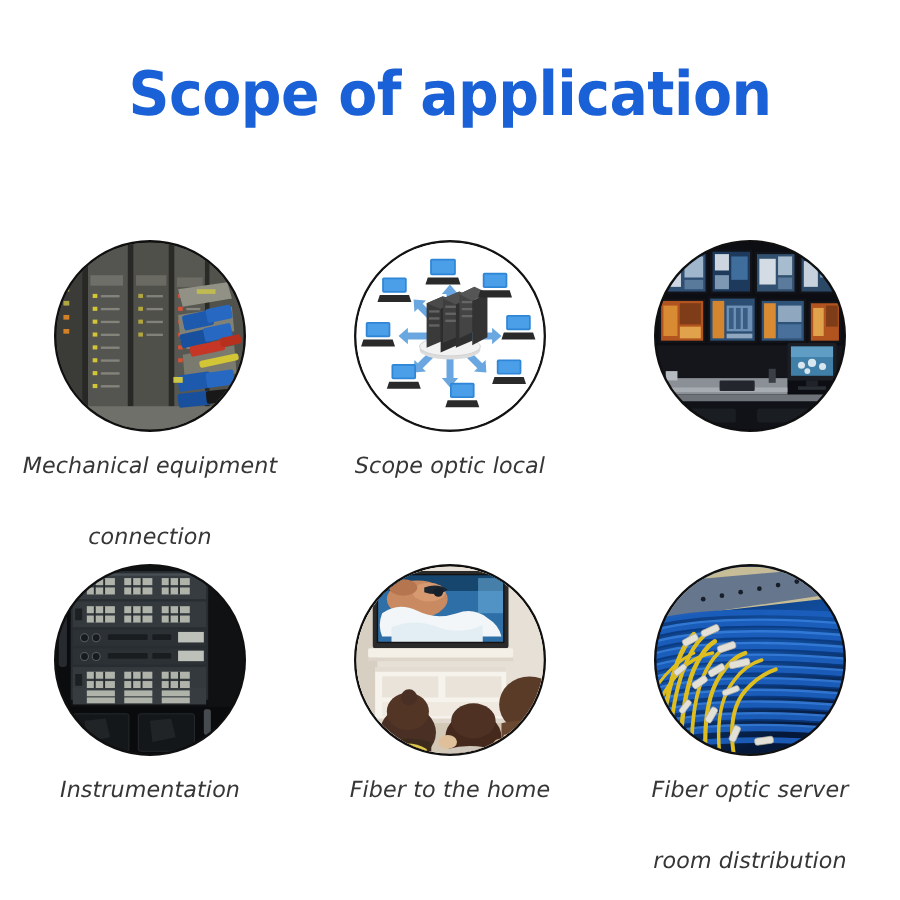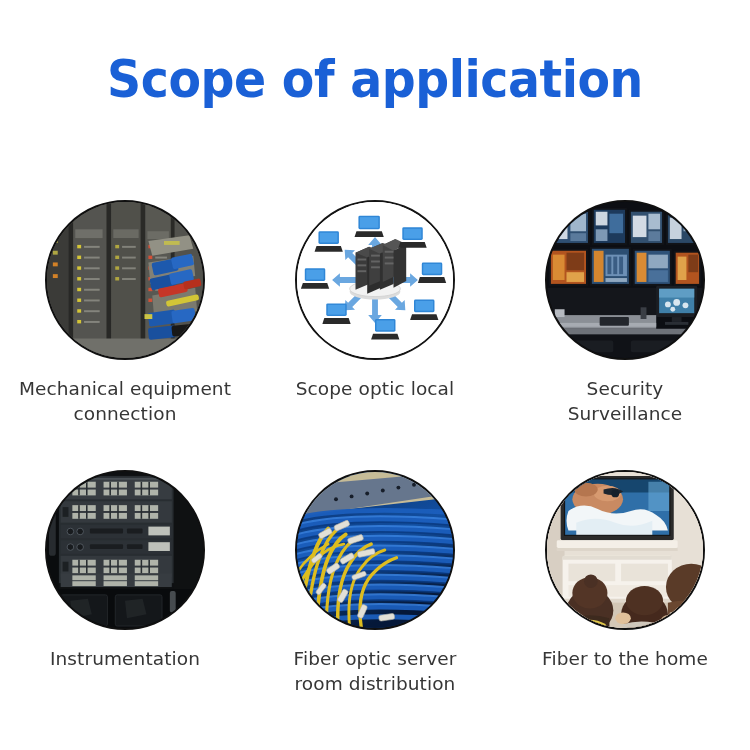--- a/index.html
+++ b/index.html
@@ -69,22 +69,23 @@
 
   .caption {
     margin-top: 16px;
     width: 232px;
     text-align: center;
     font-family: "DejaVu Sans", "Liberation Sans", sans-serif;
     font-size: 18.5px;
     line-height: 25px;
     color: #363636;
     letter-spacing: 0.1px;
+    font-style: italic;
   }
-  .caption .l2 { display: block; }
+  .caption .l2 { display: block; margin-top: 34px; }
 </style>
 </head>
 <body>
 
 <div class="page-title">Scope of application</div>
 
 <div class="grid">
 
   <div class="cell">
     <div class="thumb-wrap">
@@ -392,24 +393,20 @@
           <rect x="54" y="118" width="30" height="9" rx="1" fill="#23262c"></rect>
           <rect x="8" y="110" width="10" height="8" fill="#b6bac1"></rect>
           <rect x="96" y="108" width="6" height="12" fill="#3a3e45"></rect>
 
           <rect x="0" y="136" width="160" height="24" fill="#101217"></rect>
           <rect x="22" y="142" width="46" height="12" rx="2" fill="#1a1d22"></rect>
           <rect x="86" y="142" width="46" height="12" rx="2" fill="#1a1d22"></rect>
         </svg>
       </div>
     </div>
-    <div class="caption">
-      <span>Security</span>
-      <span class="l2">Surveillance</span>
-    </div>
   </div>
 
   <div class="cell">
     <div class="thumb-wrap">
       <div class="thumb" style="background:#15171a;">
         <svg viewBox="0 0 160 160" preserveAspectRatio="xMidYMid slice">
           <rect width="160" height="160" fill="#0f1113"></rect>
 
           <rect x="12" y="4" width="118" height="110" fill="#2b3034"></rect>
           <rect x="130" y="4" width="30" height="156" fill="#101214"></rect>
@@ -518,20 +515,88 @@
             <polygon points="24,132 42,130 46,146 26,150"></polygon>
             <polygon points="80,132 98,130 102,146 82,150"></polygon>
           </g>
           <rect x="126" y="122" width="6" height="22" rx="2" fill="#4a5054"></rect>
           <rect width="160" height="160" fill="#000" opacity="0.05"></rect>
         </svg>
       </div>
     </div>
     <div class="caption">
       <span>Instrumentation</span>
+      <span class="l2"></span>
+    </div>
+  </div>
+
+  <div class="cell">
+    <div class="thumb-wrap">
+      <div class="thumb" style="background:#e6dfd4;">
+        <svg viewBox="0 0 160 160" preserveAspectRatio="xMidYMid slice">
+          <rect width="160" height="160" fill="#e3dbd0"></rect>
+
+          <rect x="0" y="0" width="160" height="110" fill="#e7e0d6"></rect>
+          <rect x="0" y="0" width="18" height="160" fill="#d8cfc3"></rect>
+
+          <g>
+            <rect x="14" y="4" width="116" height="66" rx="2" fill="#2a2a2a"></rect>
+            <rect x="18" y="7" width="108" height="58" fill="#1f3a55"></rect>
+
+            <rect x="18" y="7" width="108" height="58" fill="#2f6fa8"></rect>
+            <rect x="18" y="7" width="108" height="14" fill="#16466e"></rect>
+            <ellipse cx="52" cy="28" rx="26" ry="16" fill="#c98a62"></ellipse>
+            <ellipse cx="62" cy="22" rx="14" ry="8" fill="#d79a70"></ellipse>
+            <path d="M58 18 q12 -4 20 2 q-8 6 -20 2z" fill="#1d2630"></path>
+            <circle cx="70" cy="22" r="4" fill="#15202b"></circle>
+            <ellipse cx="40" cy="18" rx="12" ry="7" fill="#b5764f"></ellipse>
+
+            <path d="M22 40 q14 -10 30 -2 q16 8 34 2 q14 -5 26 4 q10 6 12 16 l-102 0 q-4 -10 0 -20z" fill="#f2f6f8"></path>
+            <path d="M30 52 q20 -8 40 0 q18 7 38 -2 l0 15 l-78 0z" fill="#e3eef4"></path>
+            <rect x="104" y="10" width="22" height="30" fill="#6fb0dd" opacity="0.55"></rect>
+            <rect x="18" y="7" width="108" height="58" fill="none" stroke="#141414" stroke-width="1.2"></rect>
+          </g>
+
+          <rect x="10" y="70" width="124" height="8" rx="1.5" fill="#f4efe7"></rect>
+          <rect x="10" y="78" width="124" height="3" fill="#ddd5c9"></rect>
+
+          <rect x="16" y="86" width="112" height="48" rx="2" fill="#f6f2ec"></rect>
+          <rect x="16" y="86" width="112" height="4" fill="#e2dcd2"></rect>
+          <rect x="22" y="94" width="48" height="18" fill="#e9e3d9"></rect>
+          <rect x="76" y="94" width="48" height="18" fill="#e9e3d9"></rect>
+          <rect x="22" y="116" width="102" height="12" fill="#efe9e0"></rect>
+          <rect x="16" y="130" width="112" height="6" fill="#e0d8cc"></rect>
+
+          <rect x="0" y="134" width="160" height="26" fill="#d3c7b6"></rect>
+
+          <g>
+
+            <ellipse cx="44" cy="142" rx="24" ry="22" fill="#4a3024"></ellipse>
+            <ellipse cx="44" cy="124" rx="18" ry="16" fill="#533526"></ellipse>
+            <circle cx="45" cy="112" r="7" fill="#4a3024"></circle>
+            <path d="M24 150 q20 -6 40 0 l0 12 l-40 0z" fill="#3d2a1e"></path>
+            <path d="M30 154 q16 -6 30 2 l2 6 l-34 0z" fill="#e0c84a"></path>
+            <path d="M26 158 l36 0 l0 4 l-36 0z" fill="#3f4a58"></path>
+
+            <ellipse cx="100" cy="146" rx="24" ry="21" fill="#45291d"></ellipse>
+            <ellipse cx="100" cy="132" rx="19" ry="15" fill="#4e3122"></ellipse>
+            <path d="M78 156 q22 -6 44 2 l0 6 l-44 0z" fill="#cfc7bb"></path>
+
+            <ellipse cx="148" cy="118" rx="26" ry="24" fill="#5a3b28"></ellipse>
+            <path d="M124 134 q26 -6 44 4 l0 24 l-44 0z" fill="#6a4730"></path>
+            <path d="M126 144 q24 -4 38 6 l0 12 l-40 0z" fill="#d8d0c4"></path>
+          </g>
+
+          <ellipse cx="78" cy="150" rx="8" ry="6" fill="#e0c09a"></ellipse>
+          <ellipse cx="124" cy="152" rx="7" ry="5" fill="#dcbd98"></ellipse>
+        </svg>
+      </div>
+    </div>
+    <div class="caption">
+      <span>Fiber to the home</span>
       <span class="l2"></span>
     </div>
   </div>
 
   <div class="cell">
     <div class="thumb-wrap">
       <div class="thumb" style="background:#0b2b5c;">
         <svg viewBox="0 0 160 160" preserveAspectRatio="xMidYMid slice">
           <defs>
             <linearGradient id="bg6" x1="0" y1="0" x2="0.4" y2="1">
@@ -623,81 +688,13 @@
           <rect width="160" height="160" fill="#000" opacity="0.04"></rect>
         </svg>
       </div>
     </div>
     <div class="caption">
       <span>Fiber optic server</span>
       <span class="l2">room distribution</span>
     </div>
   </div>
 
-  <div class="cell">
-    <div class="thumb-wrap">
-      <div class="thumb" style="background:#e6dfd4;">
-        <svg viewBox="0 0 160 160" preserveAspectRatio="xMidYMid slice">
-          <rect width="160" height="160" fill="#e3dbd0"></rect>
-
-          <rect x="0" y="0" width="160" height="110" fill="#e7e0d6"></rect>
-          <rect x="0" y="0" width="18" height="160" fill="#d8cfc3"></rect>
-
-          <g>
-            <rect x="14" y="4" width="116" height="66" rx="2" fill="#2a2a2a"></rect>
-            <rect x="18" y="7" width="108" height="58" fill="#1f3a55"></rect>
-
-            <rect x="18" y="7" width="108" height="58" fill="#2f6fa8"></rect>
-            <rect x="18" y="7" width="108" height="14" fill="#16466e"></rect>
-            <ellipse cx="52" cy="28" rx="26" ry="16" fill="#c98a62"></ellipse>
-            <ellipse cx="62" cy="22" rx="14" ry="8" fill="#d79a70"></ellipse>
-            <path d="M58 18 q12 -4 20 2 q-8 6 -20 2z" fill="#1d2630"></path>
-            <circle cx="70" cy="22" r="4" fill="#15202b"></circle>
-            <ellipse cx="40" cy="18" rx="12" ry="7" fill="#b5764f"></ellipse>
-
-            <path d="M22 40 q14 -10 30 -2 q16 8 34 2 q14 -5 26 4 q10 6 12 16 l-102 0 q-4 -10 0 -20z" fill="#f2f6f8"></path>
-            <path d="M30 52 q20 -8 40 0 q18 7 38 -2 l0 15 l-78 0z" fill="#e3eef4"></path>
-            <rect x="104" y="10" width="22" height="30" fill="#6fb0dd" opacity="0.55"></rect>
-            <rect x="18" y="7" width="108" height="58" fill="none" stroke="#141414" stroke-width="1.2"></rect>
-          </g>
-
-          <rect x="10" y="70" width="124" height="8" rx="1.5" fill="#f4efe7"></rect>
-          <rect x="10" y="78" width="124" height="3" fill="#ddd5c9"></rect>
-
-          <rect x="16" y="86" width="112" height="48" rx="2" fill="#f6f2ec"></rect>
-          <rect x="16" y="86" width="112" height="4" fill="#e2dcd2"></rect>
-          <rect x="22" y="94" width="48" height="18" fill="#e9e3d9"></rect>
-          <rect x="76" y="94" width="48" height="18" fill="#e9e3d9"></rect>
-          <rect x="22" y="116" width="102" height="12" fill="#efe9e0"></rect>
-          <rect x="16" y="130" width="112" height="6" fill="#e0d8cc"></rect>
-
-          <rect x="0" y="134" width="160" height="26" fill="#d3c7b6"></rect>
-
-          <g>
-
-            <ellipse cx="44" cy="142" rx="24" ry="22" fill="#4a3024"></ellipse>
-            <ellipse cx="44" cy="124" rx="18" ry="16" fill="#533526"></ellipse>
-            <circle cx="45" cy="112" r="7" fill="#4a3024"></circle>
-            <path d="M24 150 q20 -6 40 0 l0 12 l-40 0z" fill="#3d2a1e"></path>
-            <path d="M30 154 q16 -6 30 2 l2 6 l-34 0z" fill="#e0c84a"></path>
-            <path d="M26 158 l36 0 l0 4 l-36 0z" fill="#3f4a58"></path>
-
-            <ellipse cx="100" cy="146" rx="24" ry="21" fill="#45291d"></ellipse>
-            <ellipse cx="100" cy="132" rx="19" ry="15" fill="#4e3122"></ellipse>
-            <path d="M78 156 q22 -6 44 2 l0 6 l-44 0z" fill="#cfc7bb"></path>
-
-            <ellipse cx="148" cy="118" rx="26" ry="24" fill="#5a3b28"></ellipse>
-            <path d="M124 134 q26 -6 44 4 l0 24 l-44 0z" fill="#6a4730"></path>
-            <path d="M126 144 q24 -4 38 6 l0 12 l-40 0z" fill="#d8d0c4"></path>
-          </g>
-
-          <ellipse cx="78" cy="150" rx="8" ry="6" fill="#e0c09a"></ellipse>
-          <ellipse cx="124" cy="152" rx="7" ry="5" fill="#dcbd98"></ellipse>
-        </svg>
-      </div>
-    </div>
-    <div class="caption">
-      <span>Fiber to the home</span>
-      <span class="l2"></span>
-    </div>
-  </div>
-
 </div>
 
 </body></html>

